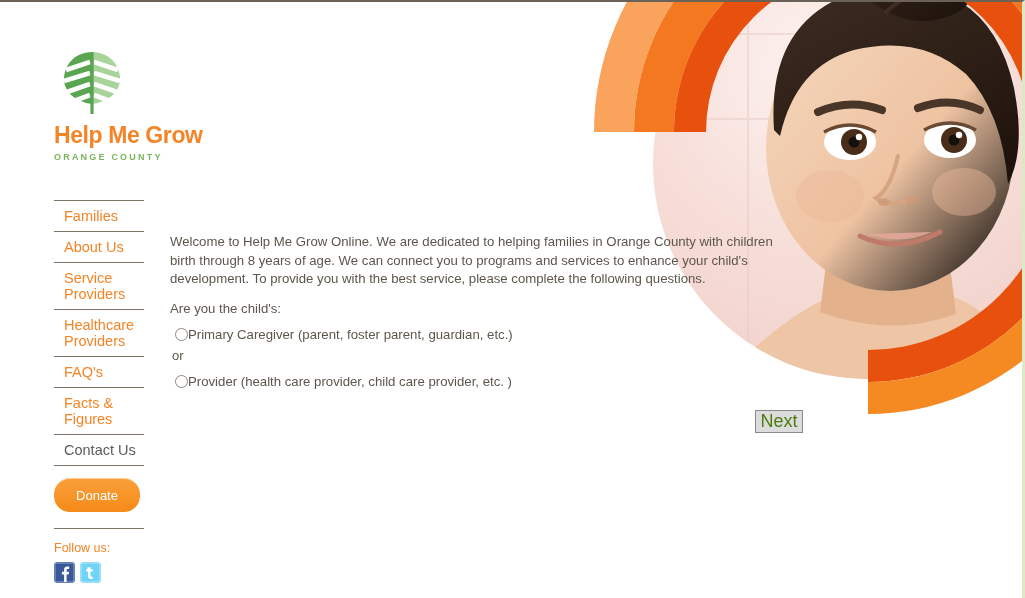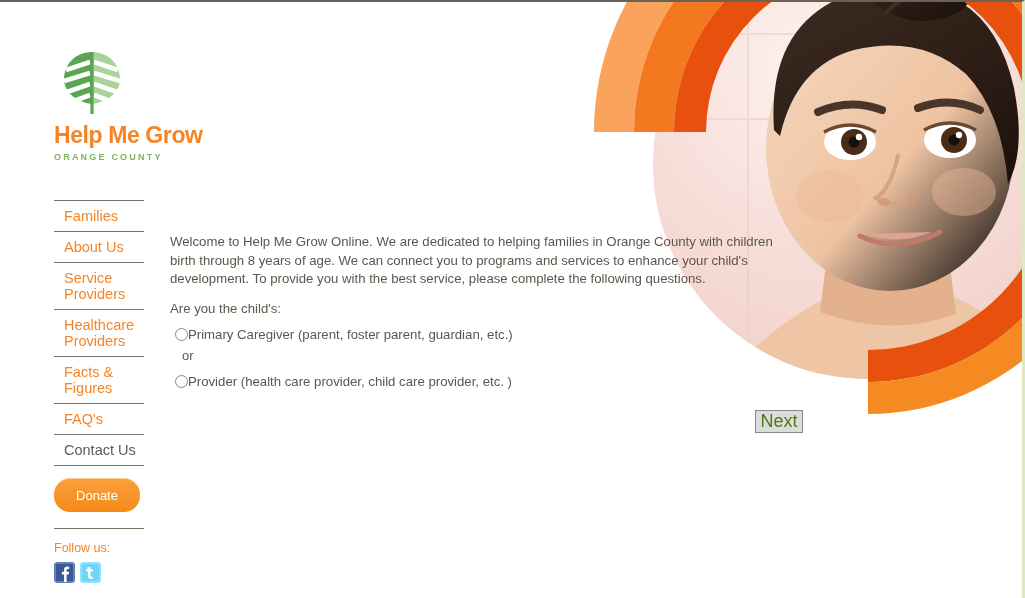--- a/index.html
+++ b/index.html
@@ -158,21 +158,21 @@
     flex: none;
     margin-left: 5px;
     cursor: pointer;
   }
   .option-text {
     font-size: 13.2px;
     color: #5d564c;
   }
   #or-text {
     margin-top: 6px;
-    margin-left: 12px;
+    margin-left: 2px;
     font-size: 13px;
     color: #5d564c;
   }
   #next-wrap {
     margin-top: 21px;
     padding-left: 585px;
   }
   #next-button {
     width: 48px;
     height: 23px;
@@ -302,23 +302,23 @@
       <div class="logo-sub">ORANGE COUNTY</div>
     </div>
 
     <nav id="nav">
       <div class="nav-item">Families</div>
       <div class="nav-item">About Us</div>
       <div class="nav-item">Service
 Providers</div>
       <div class="nav-item">Healthcare
 Providers</div>
+      <div class="nav-item">FAQ's</div>
       <div class="nav-item">Facts &amp;
 Figures</div>
-      <div class="nav-item">FAQ's</div>
       <div class="nav-item current">Contact Us</div>
       <div class="nav-rule"></div>
     </nav>
 
     <div id="donate-wrap">
       <button id="donate-button">Donate</button>
       <div id="donate-rule"></div>
     </div>
 
     <div id="follow-label">Follow us:</div>

